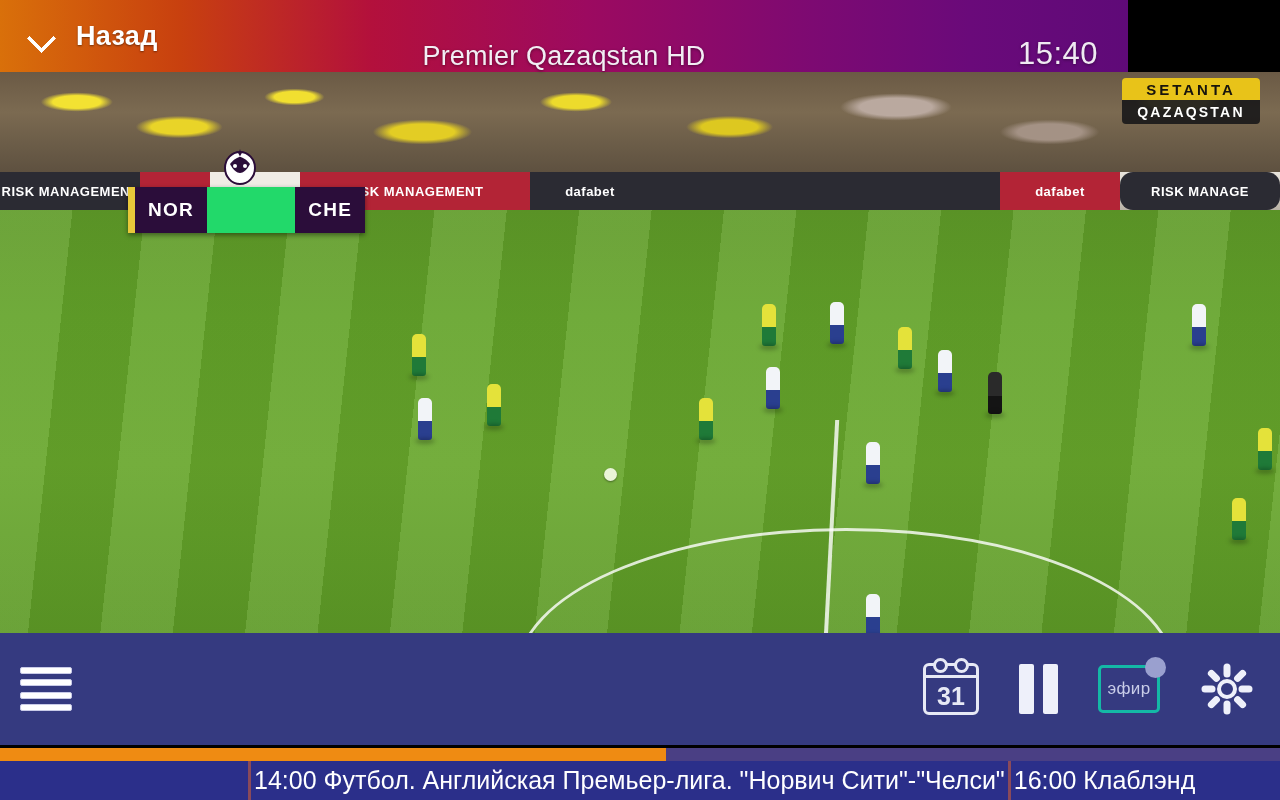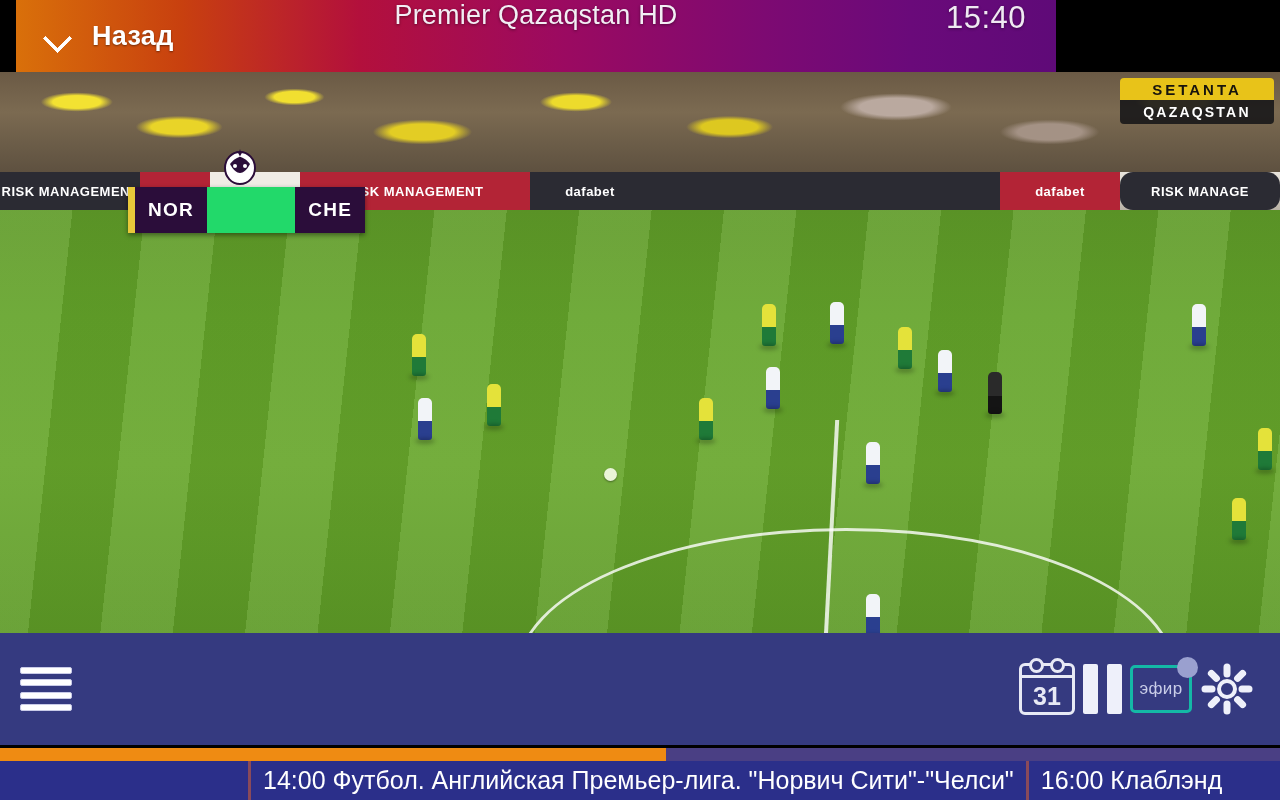--- a/index.html
+++ b/index.html
@@ -3,24 +3,24 @@
 <meta charset="utf-8">
 <style>
   * { margin:0; padding:0; box-sizing:border-box; }
   html,body { width:1280px; height:800px; overflow:hidden; background:#000;
     font-family:"Liberation Sans", sans-serif; }
 
   #app { position:relative; width:1280px; height:800px; }
 
   
   #topbar {
-    position:absolute; left:16px; top:0; width:1040px; height:72px;
+    position:absolute; left:0; top:0; width:1128px; height:72px;
     background:linear-gradient(90deg,#d9700a 0%,#c8400f 16%,#b3103c 33%,
                #9c0a60 52%,#7d0a72 72%,#6a0a7a 86%,#5f0a78 100%);
-    display:flex; align-items:flex-start; z-index:40;
+    display:flex; align-items:flex-end; z-index:40;
   }
   #back-btn { display:flex; align-items:center; gap:18px; padding-left:28px;
     height:100%; cursor:pointer; }
   .chev { width:30px; height:30px; position:relative; }
   .chev::before{ content:""; position:absolute; left:3px; top:7px; width:17px; height:17px;
     border-right:4px solid #fff; border-bottom:4px solid #fff;
     transform:rotate(45deg); border-radius:1px; }
   #back-label { color:#fff; font-size:27px; font-weight:bold; letter-spacing:.3px;
     text-shadow:0 1px 2px rgba(0,0,0,.45); }
   #channel-title { position:absolute; left:0; right:0; text-align:center;
@@ -84,21 +84,21 @@
   #scorebug { position:absolute; left:128px; top:115px; height:46px; display:flex;
     align-items:stretch; z-index:12;
     box-shadow:0 2px 5px rgba(0,0,0,.45); }
   #bug-accent { width:7px; background:#e8c83a; }
   .bug-team { background:#2b0d3a; color:#fff; font-size:19px; font-weight:bold;
     letter-spacing:1.3px; display:flex; align-items:center; padding:0 13px; }
   #bug-score { width:88px; background:#22d96a; }
   #pl-crest { position:absolute; left:218px; top:66px; width:44px; height:52px; z-index:11; }
 
   
-  #setanta { position:absolute; right:6px; top:6px; width:154px; z-index:12; }
+  #setanta { position:absolute; right:20px; top:6px; width:138px; z-index:12; }
   #set-top { background:#e8c319; color:#17140d; font-size:15px; font-weight:bold;
     letter-spacing:3px; text-align:center; padding:3px 0 2px;
     border-radius:4px 4px 0 0; }
   #set-bot { background:rgba(22,22,24,.88); color:#fff; font-size:14px;
     font-weight:bold; letter-spacing:2.2px; text-align:center; padding:4px 0 4px;
     border-radius:0 0 4px 4px; }
   
   #watermark { position:absolute; left:1078px; top:672px; width:86px;
     text-align:center; color:rgba(255,255,255,.09); font-size:15px;
     font-weight:bold; line-height:17px; z-index:45; pointer-events:none; }
@@ -111,21 +111,21 @@
   #menu-btn i { display:block; height:7px; background:#fff; border-radius:2px;
     border:1px solid #c9cbe8; }
 
   #levels { position:absolute; left:458px; top:652px; display:flex;
     align-items:flex-end; gap:5px; height:56px; }
   .lv { width:14px; border:1px solid #242a6b; }
   .lv.on  { background:#f5910f; }
   .lv.off { background:#8a6244; }
 
   #right-icons { margin-left:auto; display:flex; align-items:center;
-    gap:8px; padding-right:26px; }
+    gap:40px; padding-right:26px; }
 
   .cal { width:56px; height:52px; border:3px solid #e7e9f5; border-radius:6px;
     position:relative; display:flex; align-items:flex-end; justify-content:center;
     padding-bottom:3px; cursor:pointer; }
   .cal::before, .cal::after { content:""; position:absolute; top:-8px;
     width:9px; height:9px; border:3px solid #e7e9f5; border-radius:50%;
     background:#353a80; }
   .cal::before { left:7px; } .cal::after { right:7px; }
   .cal-bar { position:absolute; left:0; right:0; top:9px; height:3px; background:#e7e9f5; }
   .cal-num { color:#e7e9f5; font-size:25px; font-weight:bold; line-height:1; }
@@ -143,21 +143,21 @@
   .gear { width:54px; height:54px; cursor:pointer; }
 
   
   #progress-track { position:absolute; left:0; top:748px; width:1280px; height:13px;
     background:#4a3f84; z-index:50; }
   #progress-fill { height:100%; background:#ef8b12; }
 
   #epg { position:absolute; left:0; top:761px; width:1280px; height:39px;
     display:flex; align-items:center; background:#2b2f8a; z-index:50;
     color:#fff; font-size:25px; white-space:nowrap; overflow:hidden; }
-  .epg-cell { height:100%; display:flex; align-items:center; padding:0 12px; }
+  .epg-cell { height:100%; display:flex; align-items:center; padding:0 3px; }
   .epg-pad { width:248px; flex:none; }
   .epg-div { width:3px; height:39px; background:#8a4a5a; flex:none; }
 </style>
 </head>
 <body>
 
 <div id="app">
 
   <div id="topbar">
     <div id="back-btn">

